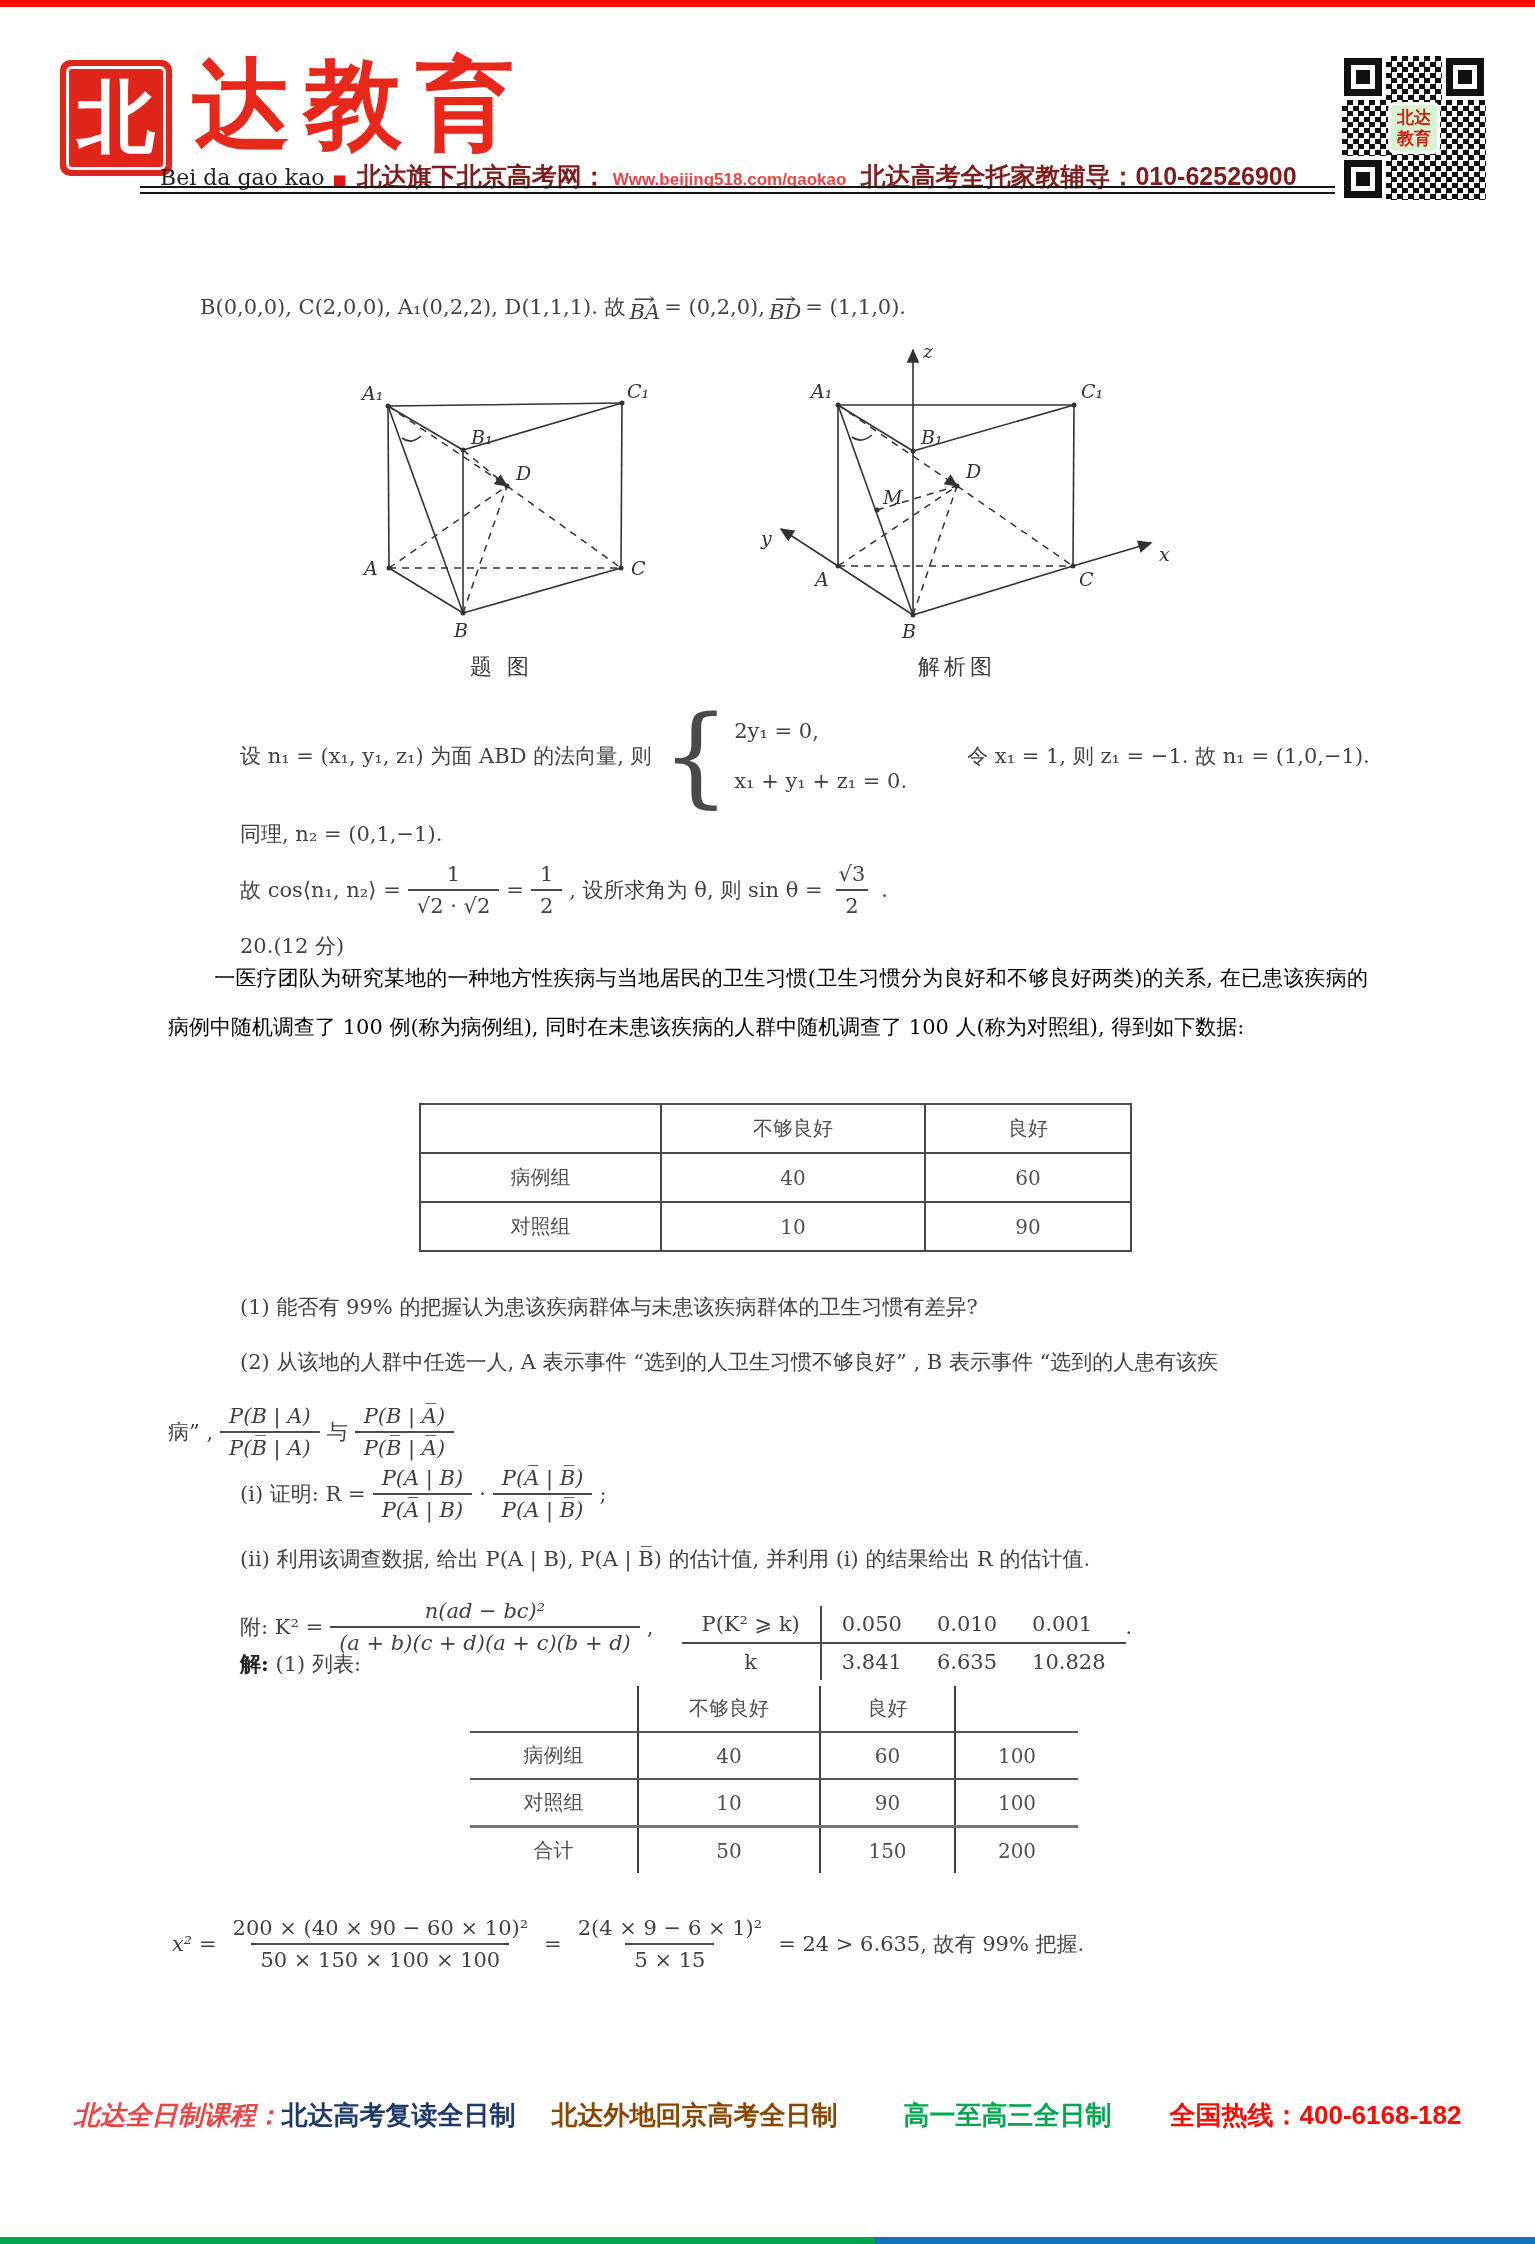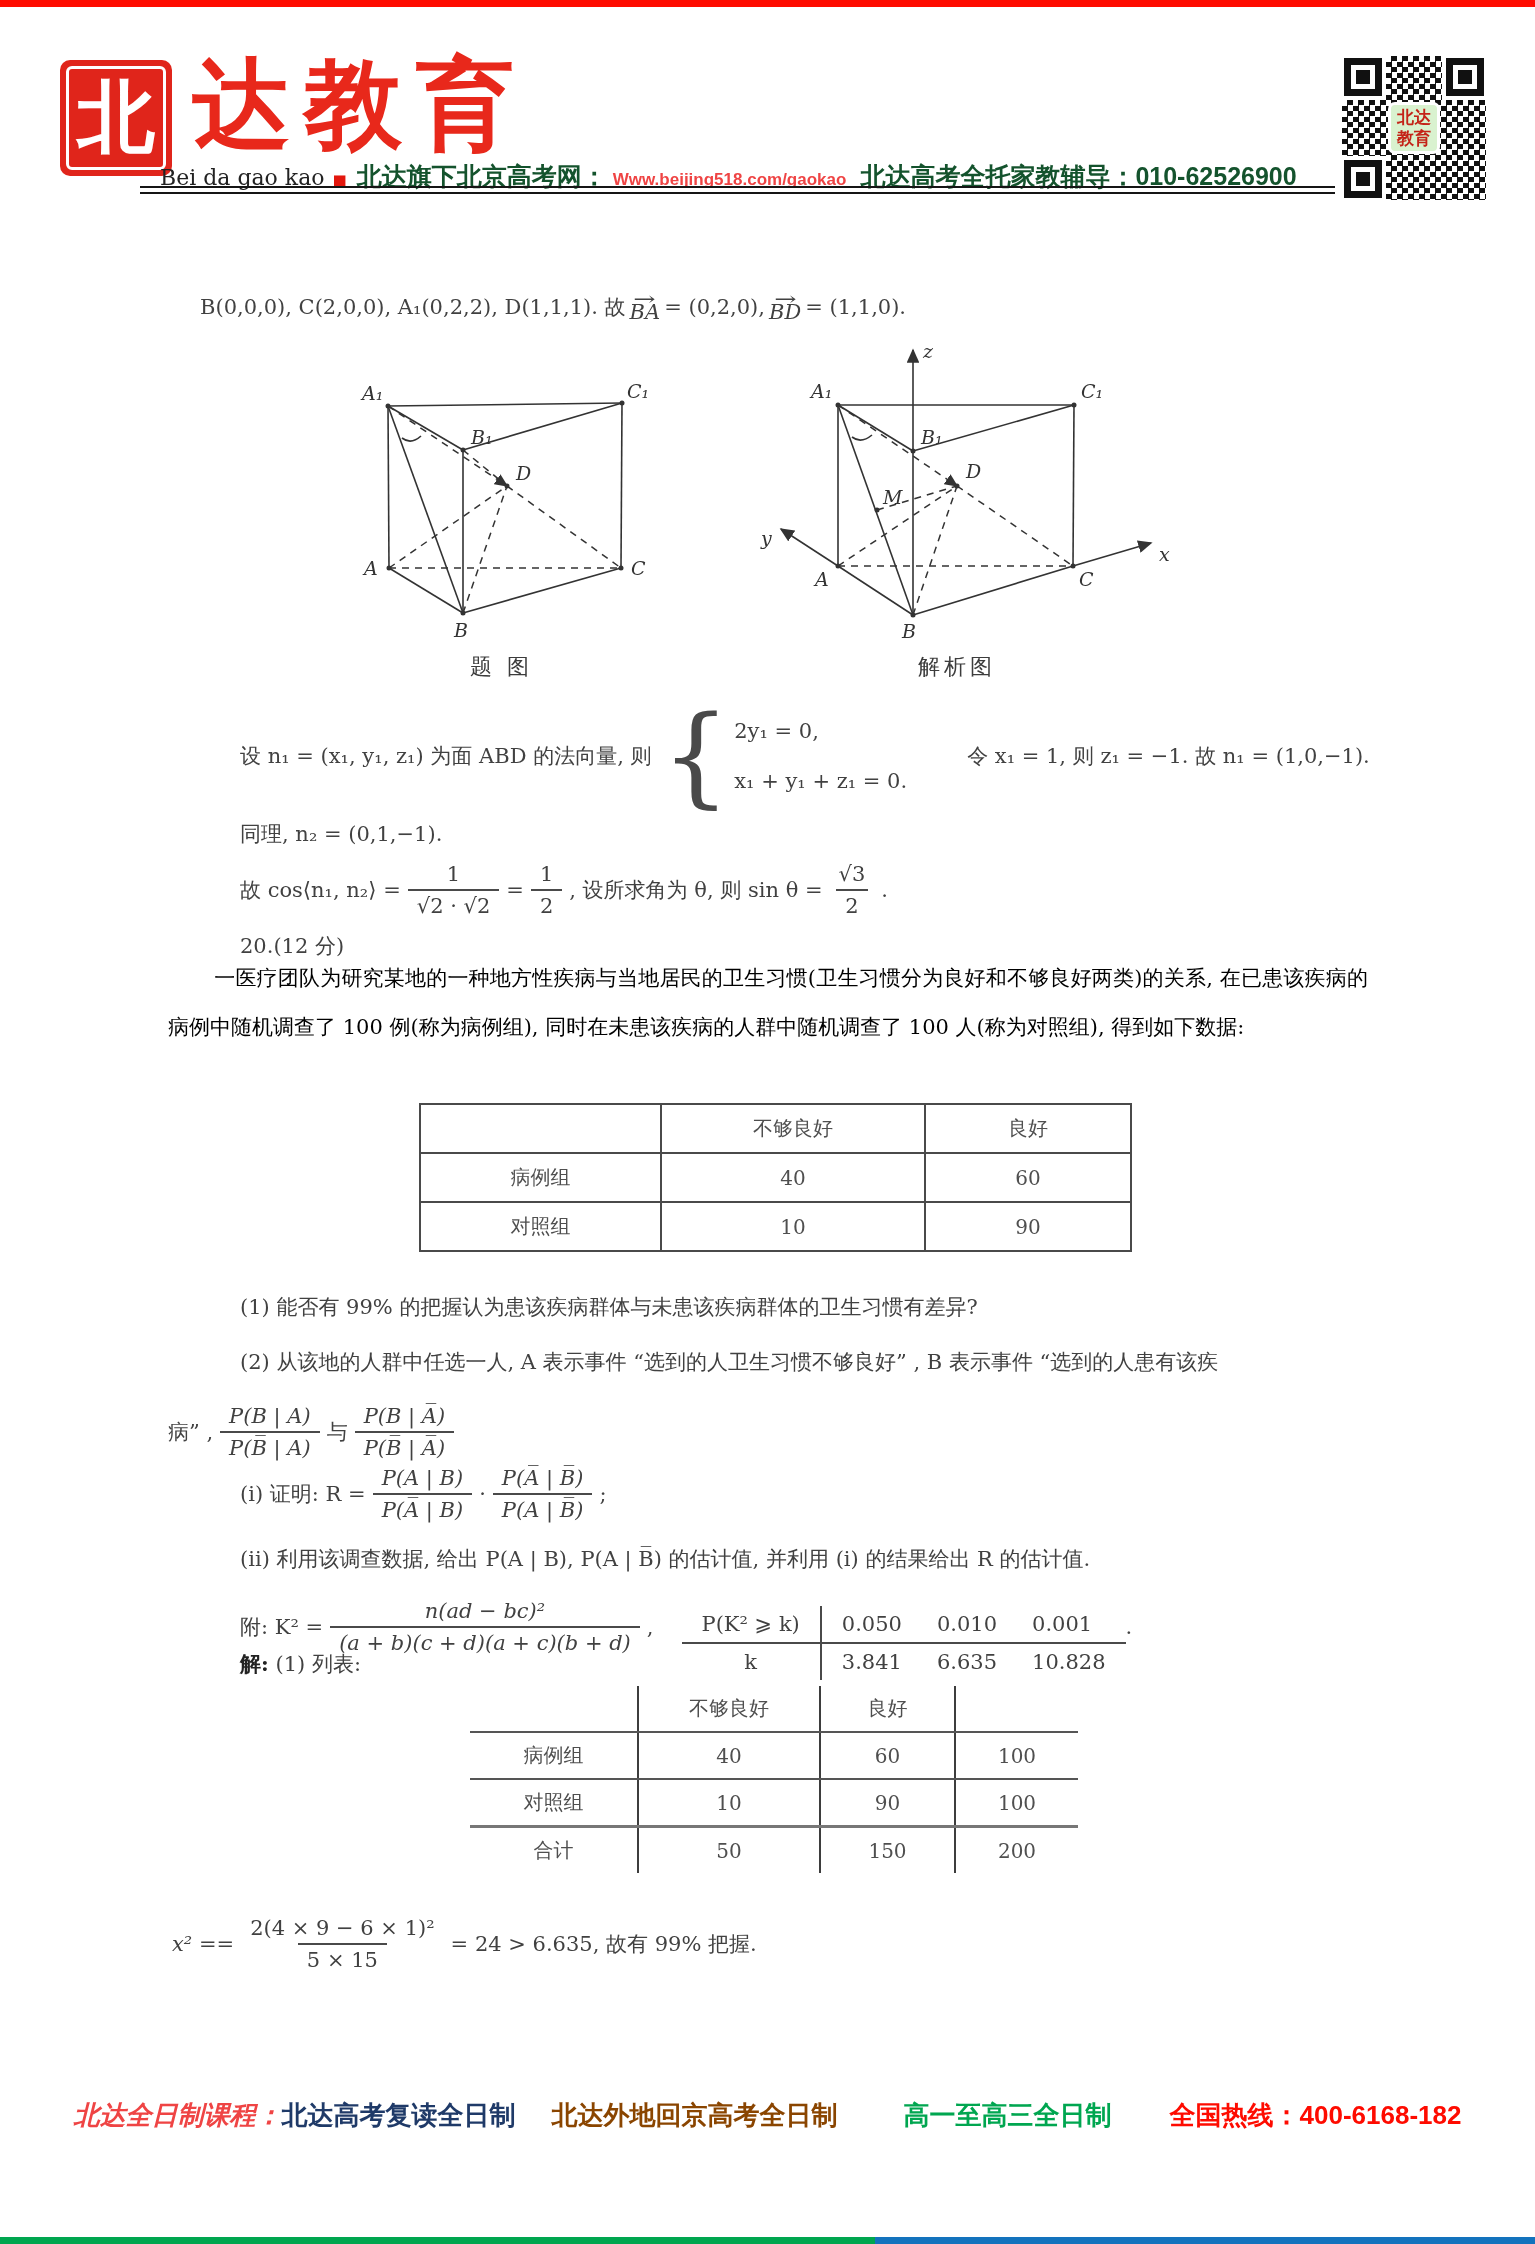--- a/index.html
+++ b/index.html
@@ -17,21 +17,21 @@
   .seal{left:60px;top:60px;width:112px;height:116px;background:#e0251b;border-radius:10px;
         display:flex;align-items:center;justify-content:center;}
   .seal-inner{width:94px;height:98px;border:3px solid #fff;border-radius:6px;display:flex;
         align-items:center;justify-content:center;font-size:78px;font-weight:bold;color:#fff;
         font-family:"DejaVu Serif",serif;}
   .brand{left:192px;top:40px;font-size:98px;font-weight:bold;color:#e8281b;letter-spacing:14px;
         font-family:"DejaVu Serif",serif;}
   .hdr-row{left:160px;top:148px;display:flex;align-items:baseline;white-space:nowrap;margin-top:12px;}
   .pinyin{font-size:22px;color:#222;font-family:"DejaVu Serif",serif;}
   .bullet{font-size:15px;color:#e3170d;margin:0 10px 0 8px;font-family:"DejaVu Sans",sans-serif;}
-  .hdr-red{font-size:25px;font-weight:bold;color:#14532d;font-family:"Liberation Sans","DejaVu Sans",sans-serif;}
+  .hdr-red{font-size:25px;font-weight:bold;color:#7f1d1d;font-family:"Liberation Sans","DejaVu Sans",sans-serif;}
   .hdr-link{font-size:17px;font-weight:bold;color:#ef4444;text-decoration:underline;
         font-family:"Liberation Sans","DejaVu Sans",sans-serif;margin:0 14px 0 6px;}
   .dbl-rule{left:140px;top:186px;width:1195px;height:4px;border-top:2px solid #151515;border-bottom:2px solid #151515;}
 
   
   .qr{left:1338px;top:52px;width:152px;height:152px;background:#fff;}
   .qr-mods{position:absolute;left:4px;top:4px;width:144px;height:144px;
         background:conic-gradient(#111 25%,#fff 0 50%,#111 0 75%,#fff 0);background-size:11px 11px;}
   .finder{position:absolute;width:24px;height:24px;border:7px solid #111;background:#fff;
         box-shadow:0 0 0 4px #fff;display:flex;align-items:center;justify-content:center;}
@@ -384,20 +384,24 @@
         <td>合计</td>
         <td>50</td>
         <td>150</td>
         <td>200</td>
       </tr>
     </tbody>
   </table>
 
   <div class="abs mathrow t" style="left:172px;top:1900px;height:88px;">
     <span class="it">x² =</span>
+    <span class="frac">
+      <span class="num">200 × (40 × 90 − 60 × 10)²</span>
+      <span class="den">50 × 150 × 100 × 100</span>
+    </span>
     <span>=</span>
     <span class="frac">
       <span class="num">2(4 × 9 − 6 × 1)²</span>
       <span class="den">5 × 15</span>
     </span>
     <span>= 24 &gt; 6.635, 故有 99% 把握.</span>
   </div>
 
   <div class="abs footer">
     <span class="f-red">北达全日制课程：</span>

